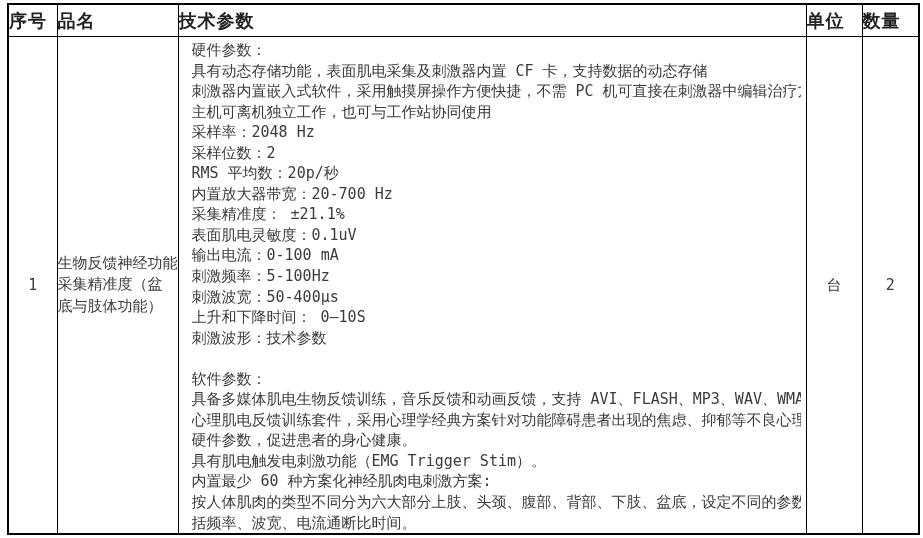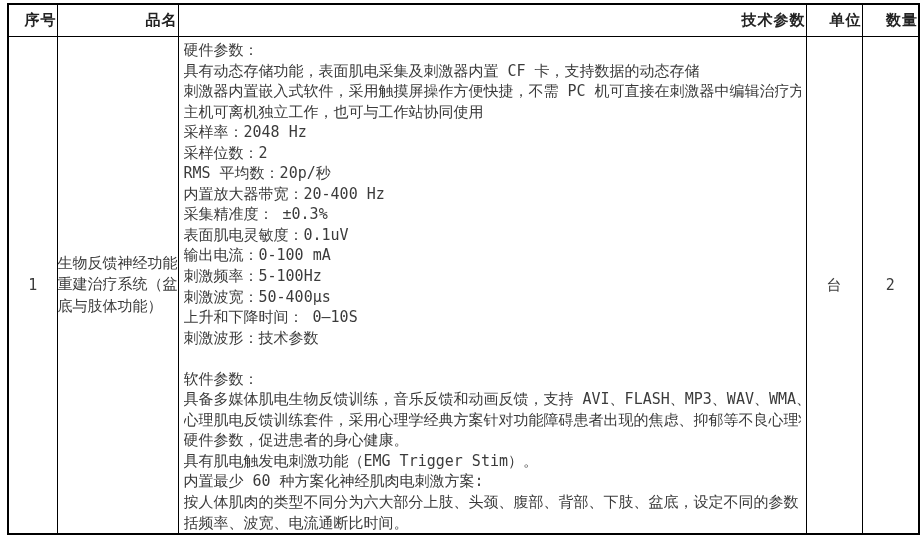--- a/index.html
+++ b/index.html
@@ -29,23 +29,23 @@
     table-layout: fixed;
     border: 2px solid #000000;
   }
   .spec-table th, .spec-table td {
     border: 1px solid #000000;
     padding: 0;
     overflow: hidden;
   }
   .spec-table th {
     height: 31px;
-    font-size: 15px;
+    font-size: 18px;
     font-weight: bold;
-    text-align: right;
+    text-align: left;
     vertical-align: middle;
     color: #222222;
     letter-spacing: 1px;
   }
   td.c-index, td.c-unit, td.c-qty {
     text-align: center;
     vertical-align: middle;
     font-size: 15px;
   }
   td.c-name {
@@ -53,21 +53,21 @@
     vertical-align: middle;
     font-size: 15px;
   }
   td.c-name .list-line {
     line-height: 21.5px;
     height: 21.5px;
     white-space: pre;
   }
   td.c-specs {
     vertical-align: top;
-    padding: 3px 5px 0 5px;
+    padding: 3px 5px 0 13px;
     margin-left: 36px;
   }
   td.c-specs .list-line {
     font-size: 15px;
     line-height: 20.55px;
     height: 20.55px;
     white-space: pre;
     overflow: hidden;
   }
 </style>
@@ -90,33 +90,33 @@
         <th>技术参数</th>
         <th>单位</th>
         <th>数量</th>
       </tr>
     </thead>
     <tbody>
       <tr>
         <td class="c-index">1</td>
         <td class="c-name">
             <div class="list-line">生物反馈神经功能</div>
-            <div class="list-line">重建治疗系统（盆</div>
+            <div class="list-line">采集精准度（盆</div>
             <div class="list-line">底与肢体功能）</div>
           </td>
         <td class="c-specs">
             <div class="list-line">硬件参数：</div>
             <div class="list-line">具有动态存储功能，表面肌电采集及刺激器内置 CF 卡，支持数据的动态存储</div>
             <div class="list-line">刺激器内置嵌入式软件，采用触摸屏操作方便快捷，不需 PC 机可直接在刺激器中编辑治疗方案</div>
             <div class="list-line">主机可离机独立工作，也可与工作站协同使用</div>
             <div class="list-line">采样率：2048 Hz</div>
             <div class="list-line">采样位数：2</div>
             <div class="list-line">RMS 平均数：20p/秒</div>
-            <div class="list-line">内置放大器带宽：20-400 Hz</div>
-            <div class="list-line">采集精准度： ±0.3%</div>
+            <div class="list-line">内置放大器带宽：20-700 Hz</div>
+            <div class="list-line">采集精准度： ±21.1%</div>
             <div class="list-line">表面肌电灵敏度：0.1uV</div>
             <div class="list-line">输出电流：0-100 mA</div>
             <div class="list-line">刺激频率：5-100Hz</div>
             <div class="list-line">刺激波宽：50-400μs</div>
             <div class="list-line">上升和下降时间： 0—10S</div>
             <div class="list-line">刺激波形：技术参数</div>
             <div class="list-line"></div>
             <div class="list-line">软件参数：</div>
             <div class="list-line">具备多媒体肌电生物反馈训练，音乐反馈和动画反馈，支持 AVI、FLASH、MP3、WAV、WMA、MID 反馈。</div>
             <div class="list-line">心理肌电反馈训练套件，采用心理学经典方案针对功能障碍患者出现的焦虑、抑郁等不良心理状况</div>

